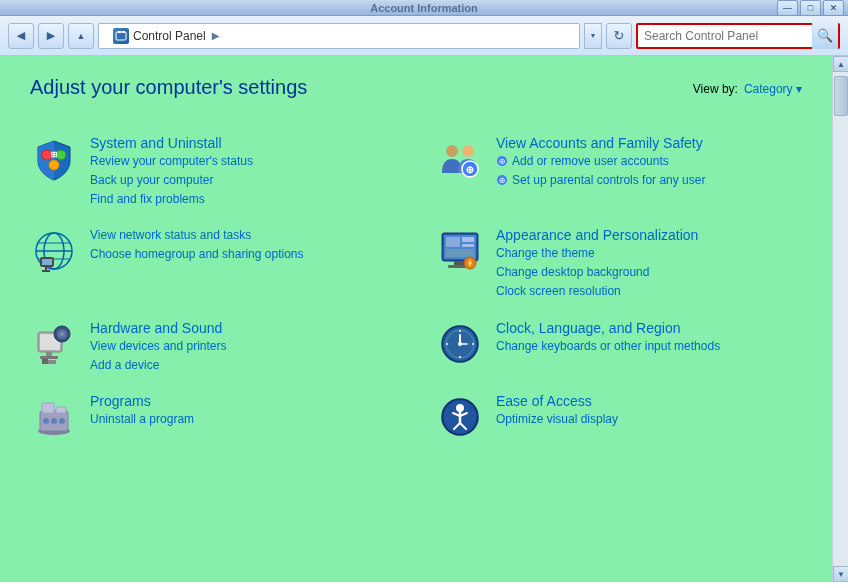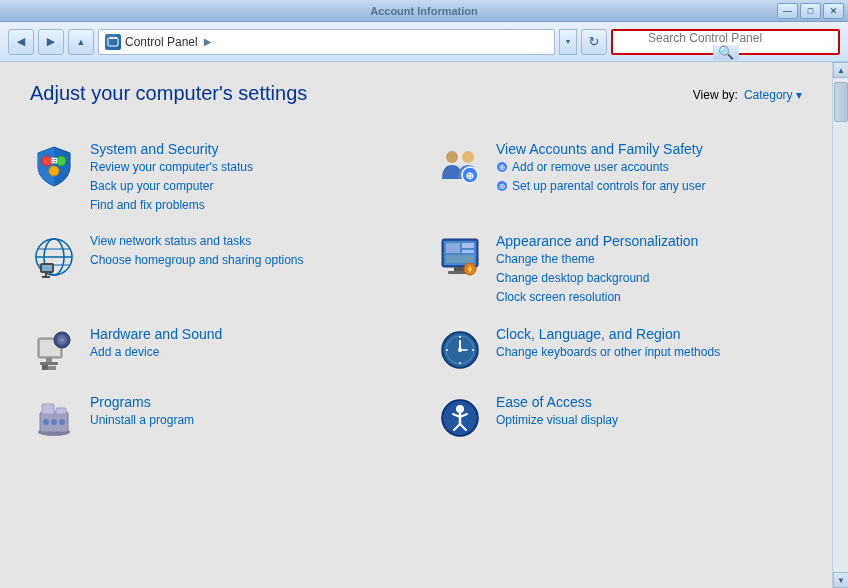--- a/index.html
+++ b/index.html
@@ -7,21 +7,21 @@
       font-family: 'Segoe UI', Tahoma, Geneva, Verdana, sans-serif;
       background: #fff;
       width: 848px;
       height: 588px;
       overflow: hidden;
       position: relative;
     }
 
     
     .titlebar {
-      height: 22px;
+      height: 16px;
       background: linear-gradient(to bottom, #c8daf0 0%, #adc4e6 50%, #9ab6de 100%);
       display: flex;
       align-items: center;
       justify-content: flex-end;
       padding: 0 4px;
       border-bottom: 1px solid #7a9cc8;
     }
     .titlebar-title {
       position: absolute;
       left: 50%;
@@ -73,21 +73,21 @@
       color: #3a6090;
     }
     .address-bar {
       flex: 1;
       height: 26px;
       border: 1px solid #a0b8d8;
       background: #fff;
       border-radius: 2px;
       display: flex;
       align-items: center;
-      padding: 0 6px;
+      padding: 0 14px;
       gap: 4px;
       font-size: 12px;
       color: #333;
     }
     .address-icon {
       width: 16px;
       height: 16px;
       background: linear-gradient(135deg, #4080c0, #2060a0);
       border-radius: 2px;
       display: flex;
@@ -128,22 +128,21 @@
       font-size: 13px;
       color: #3a6090;
     }
     .search-box {
       display: flex;
       align-items: center;
       height: 26px;
       border: 2px solid #c00;
       background: #fff;
       border-radius: 2px;
-      width: 229px;
-      flex-direction: column;
+      width: 204px;
     }
     .search-input {
       border: none;
       outline: none;
       flex: 1;
       font-size: 12px;
       padding: 0 6px;
       color: #999;
       background: transparent;
     }
@@ -160,21 +159,21 @@
       font-size: 13px;
     }
 
     
     .main {
       display: flex;
       height: calc(588px - 22px - 40px);
     }
     .content {
       flex: 1;
-      background: #e5e5e5;
+      background: #86efac;
       overflow-y: auto;
       padding: 20px 30px;
     }
     .scrollbar {
       width: 16px;
       background: #e0e8f0;
       border-left: 1px solid #c0d0e0;
       position: relative;
     }
     .scrollbar-thumb {
@@ -306,21 +305,21 @@
           <svg width="44" height="44" viewBox="0 0 44 44">
             <path d="M22 4 L38 10 L38 24 C38 33 30 40 22 43 C14 40 6 33 6 24 L6 10 Z" fill="#1a6bbf" stroke="#0d4a8a" stroke-width="1"></path>
             <path d="M22 4 L22 43 C14 40 6 33 6 24 L6 10 Z" fill="#2a7bcf"></path>
             <circle cx="15" cy="18" r="5" fill="#ff4444" stroke="#cc2222" stroke-width="1"></circle>
             <circle cx="29" cy="18" r="5" fill="#44cc44" stroke="#229922" stroke-width="1"></circle>
             <circle cx="22" cy="28" r="5" fill="#ffaa00" stroke="#cc8800" stroke-width="1"></circle>
             <text x="22" y="20" text-anchor="middle" fill="white" font-size="8" font-weight="bold">⊞</text>
           </svg>
         </div>
         <div class="category-text">
-          <span class="category-title">System and Security</span>
+          <span class="category-title">System and Uninstall</span>
           <span class="category-link">Review your computer's status</span>
           <span class="category-link">Back up your computer</span>
           <span class="category-link">Find and fix problems</span>
         </div>
       </div>
 
       <div class="category-section">
         <div class="category-icon">
           <svg width="44" height="44" viewBox="0 0 44 44">
 
@@ -405,20 +404,21 @@
             <circle cx="30" cy="12" r="5" fill="#5a70a0"></circle>
             <circle cx="30" cy="12" r="2" fill="#8090b0"></circle>
             <rect x="14" y="30" width="6" height="4" fill="#888"></rect>
             <rect x="8" y="34" width="18" height="3" rx="1" fill="#777"></rect>
             <rect x="10" y="37" width="6" height="5" fill="#666"></rect>
             <rect x="16" y="38" width="8" height="4" fill="#888"></rect>
           </svg>
         </div>
         <div class="category-text">
           <span class="category-title">Hardware and Sound</span>
+          <span class="category-link">View devices and printers</span>
           <span class="category-link">Add a device</span>
         </div>
       </div>
 
       <div class="category-section">
         <div class="category-icon">
           <svg width="44" height="44" viewBox="0 0 44 44">
             <circle cx="22" cy="22" r="18" fill="#1a5590" stroke="#0a3570" stroke-width="1.5"></circle>
             <circle cx="22" cy="22" r="16" fill="#2a65a0"></circle>
             <circle cx="22" cy="22" r="14" fill="none" stroke="#7ab0d8" stroke-width="0.5"></circle>

